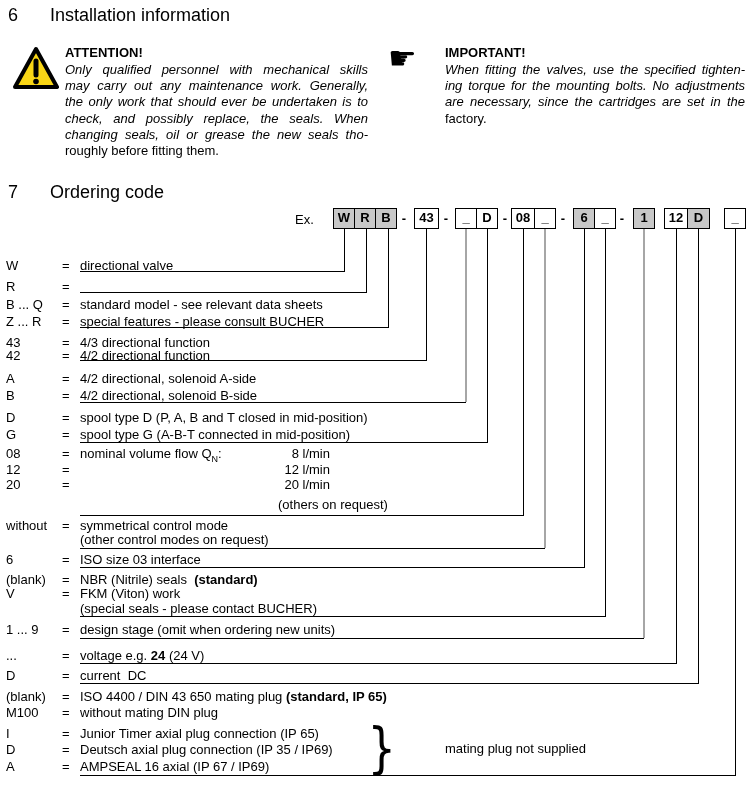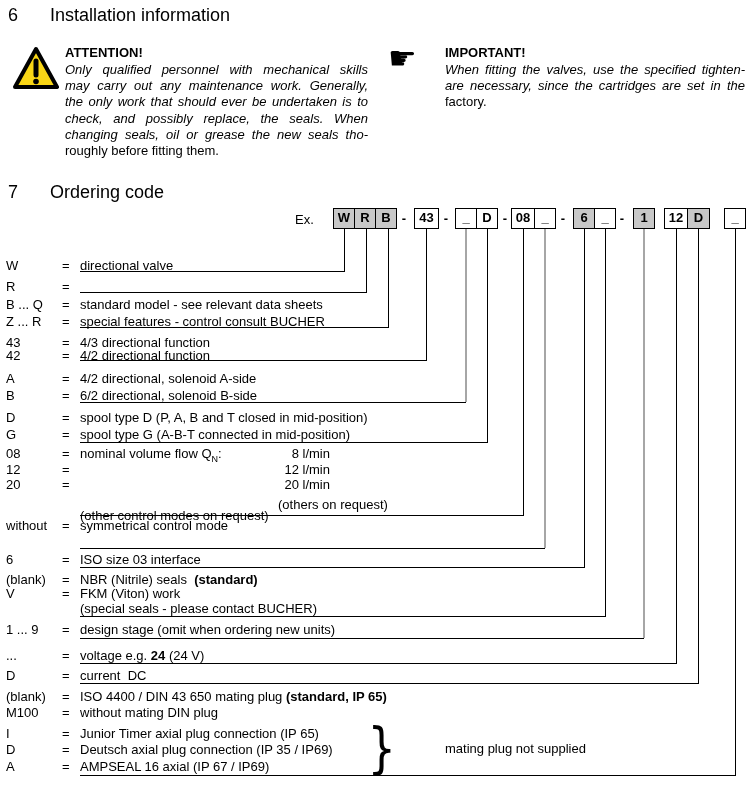--- a/index.html
+++ b/index.html
@@ -61,20 +61,21 @@
     <div class="jline">check, and possibly replace, the seals. When</div>
     <div class="jline">changing seals, oil or grease the new seals tho-</div>
     <div class="lline">roughly before fitting them.</div>
   </div>
 
   <div class="hand">☛</div>
 
   <div class="abs note-head" style="left:445px;top:45px;">IMPORTANT!</div>
   <div class="abs body-lines" style="left:445px;top:62px;width:300px;">
     <div class="jline">When fitting the valves, use the specified tighten-</div>
+    <div class="jline">ing torque for the mounting bolts. No adjustments</div>
     <div class="jline">are necessary, since the cartridges are set in the</div>
     <div class="lline">factory.</div>
   </div>
 
   <div class="abs h-num" style="left:8px;top:182px;">7</div>
   <div class="abs h-title" style="left:50px;top:182px;">Ordering code</div>
 
   <svg class="connectors" width="751" height="794">
     <polyline class="ln-black" points="80,271 344,271 344,229"></polyline>
     <polyline class="ln-black" points="80,292 366,292 366,229"></polyline>
@@ -126,41 +127,41 @@
     <span class="eq">=</span>
   </div>
   <div class="row" style="top:297px;">
     <span class="code">B ... Q</span>
     <span class="eq">=</span>
     <span class="desc">standard model - see relevant data sheets</span>
   </div>
   <div class="row" style="top:314px;">
     <span class="code">Z ... R</span>
     <span class="eq">=</span>
-    <span class="desc">special features - control consult BUCHER</span>
+    <span class="desc">special features - please consult BUCHER</span>
   </div>
   <div class="row" style="top:335px;">
     <span class="code">43</span>
     <span class="eq">=</span>
     <span class="desc">4/3 directional function</span>
   </div>
   <div class="row" style="top:348px;">
     <span class="code">42</span>
     <span class="eq">=</span>
     <span class="desc">4/2 directional function</span>
   </div>
   <div class="row" style="top:371px;">
     <span class="code">A</span>
     <span class="eq">=</span>
     <span class="desc">4/2 directional, solenoid A-side</span>
   </div>
   <div class="row" style="top:388px;">
     <span class="code">B</span>
     <span class="eq">=</span>
-    <span class="desc">6/2 directional, solenoid B-side</span>
+    <span class="desc">4/2 directional, solenoid B-side</span>
   </div>
   <div class="row" style="top:410px;">
     <span class="code">D</span>
     <span class="eq">=</span>
     <span class="desc">spool type D (P, A, B and T closed in mid-position)</span>
   </div>
   <div class="row" style="top:427px;">
     <span class="code">G</span>
     <span class="eq">=</span>
     <span class="desc">spool type G (A-B-T connected in mid-position)</span>
@@ -182,21 +183,21 @@
     <span class="val">20 l/min</span>
   </div>
   <div class="row" style="top:497px;">
     <span class="note">(others on request)</span>
   </div>
   <div class="row" style="top:518px;text-align:right;">
     <span class="code">without</span>
     <span class="eq">=</span>
     <span class="desc">symmetrical control mode</span>
   </div>
-  <div class="row" style="top:508px;text-align:right;">
+  <div class="row" style="top:532px;text-align:right;">
     <span class="desc">(other control modes on request)</span>
   </div>
   <div class="row" style="top:552px;">
     <span class="code">6</span>
     <span class="eq">=</span>
     <span class="desc">ISO size 03 interface</span>
   </div>
   <div class="row" style="top:572px;">
     <span class="code">(blank)</span>
     <span class="eq">=</span>

